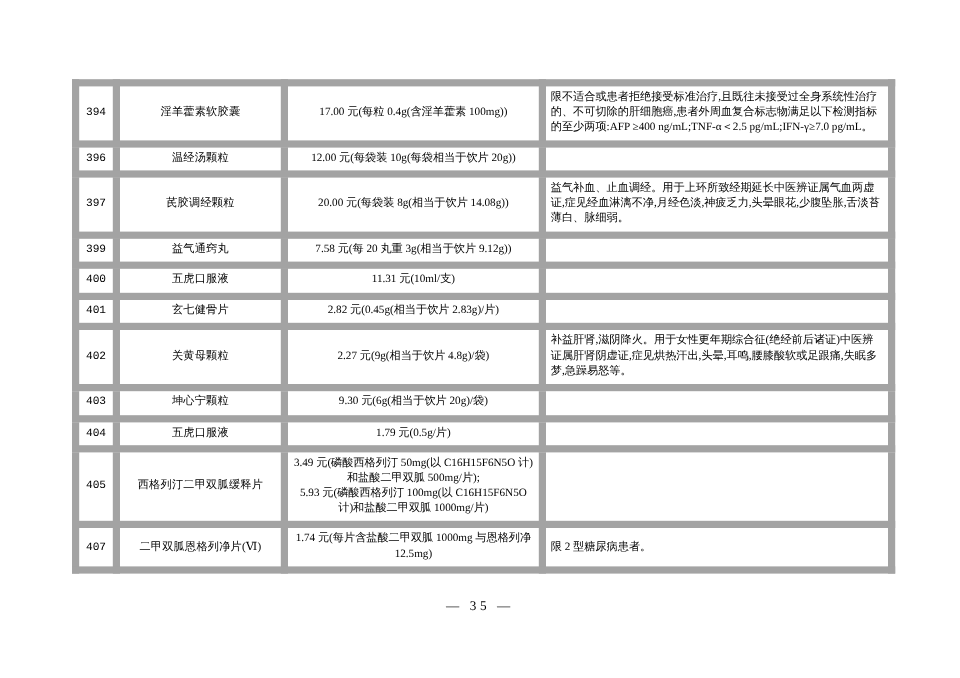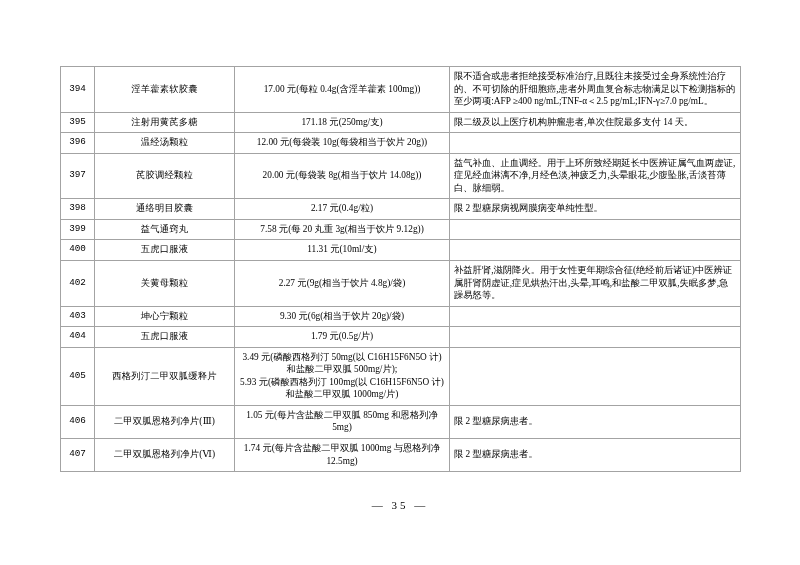--- a/index.html
+++ b/index.html
@@ -26,21 +26,21 @@
     left: 60px;
     top: 66px;
     width: 680px;
   }
   table.drug-table {
     border-collapse: collapse;
     width: 680px;
     table-layout: fixed;
   }
   table.drug-table td {
-    border: 1px solid #a3a3a3;
+    border: 6px solid #a3a3a3;
     vertical-align: middle;
     padding: 3px 4px 4px 4px;
     font-size: 9.3px;
     line-height: 1.35;
     word-wrap: break-word;
     overflow-wrap: break-word;
   }
   col.c-num { width: 34px; }
   col.c-name { width: 140px; }
   col.c-price { width: 215px; }
@@ -91,60 +91,54 @@
         <col class="c-limit">
       </colgroup>
       <tbody>
         <tr>
           <td class="num">394</td>
           <td class="name">淫羊藿素软胶囊</td>
           <td class="price">17.00 元(每粒 0.4g(含淫羊藿素 100mg))</td>
           <td class="limit">限不适合或患者拒绝接受标准治疗,且既往未接受过全身系统性治疗的、不可切除的肝细胞癌,患者外周血复合标志物满足以下检测指标的至少两项:AFP ≥400 ng/mL;TNF-α＜2.5 pg/mL;IFN-γ≥7.0 pg/mL。</td>
         </tr>
         <tr>
-          <td class="num">395</td>
-          <td class="name">注射用黄芪多糖</td>
-          <td class="price">171.18 元(250mg/支)</td>
-          <td class="limit">限二级及以上医疗机构肿瘤患者,单次住院最多支付 14 天。</td>
-        </tr>
-        <tr>
           <td class="num">396</td>
           <td class="name">温经汤颗粒</td>
           <td class="price">12.00 元(每袋装 10g(每袋相当于饮片 20g))</td>
           <td class="limit"></td>
         </tr>
         <tr>
           <td class="num">397</td>
           <td class="name">芪胶调经颗粒</td>
           <td class="price">20.00 元(每袋装 8g(相当于饮片 14.08g))</td>
           <td class="limit">益气补血、止血调经。用于上环所致经期延长中医辨证属气血两虚证,症见经血淋漓不净,月经色淡,神疲乏力,头晕眼花,少腹坠胀,舌淡苔薄白、脉细弱。</td>
-        </tr>
-        <tr>
-          <td class="num">398</td>
-          <td class="name">通络明目胶囊</td>
-          <td class="price">2.17 元(0.4g/粒)</td>
-          <td class="limit">限 2 型糖尿病视网膜病变单纯性型。</td>
         </tr>
         <tr>
           <td class="num">399</td>
           <td class="name">益气通窍丸</td>
           <td class="price">7.58 元(每 20 丸重 3g(相当于饮片 9.12g))</td>
           <td class="limit"></td>
         </tr>
         <tr>
           <td class="num">400</td>
           <td class="name">五虎口服液</td>
           <td class="price">11.31 元(10ml/支)</td>
           <td class="limit"></td>
         </tr>
         <tr>
+          <td class="num">401</td>
+          <td class="name">玄七健骨片</td>
+          <td class="price">2.82 元(0.45g(相当于饮片 2.83g)/片)</td>
+          <td class="limit"></td>
+        </tr>
+        <tr>
           <td class="num">402</td>
           <td class="name">关黄母颗粒</td>
           <td class="price">2.27 元(9g(相当于饮片 4.8g)/袋)</td>
-          <td class="limit">补益肝肾,滋阴降火。用于女性更年期综合征(绝经前后诸证)中医辨证属肝肾阴虚证,症见烘热汗出,头晕,耳鸣,和盐酸二甲双胍,失眠多梦,急躁易怒等。</td>
+          <td class="limit">补益肝肾,滋阴降火。用于女性更年期综合征(绝经前后诸证)中医辨证属肝肾阴虚证,症见烘热汗出,头晕,耳鸣,腰膝酸软或足跟痛,失眠多梦,急躁易怒等。</td>
         </tr>
         <tr>
           <td class="num">403</td>
           <td class="name">坤心宁颗粒</td>
           <td class="price">9.30 元(6g(相当于饮片 20g)/袋)</td>
           <td class="limit"></td>
         </tr>
         <tr>
           <td class="num">404</td>
           <td class="name">五虎口服液</td>
@@ -152,26 +146,20 @@
           <td class="limit"></td>
         </tr>
         <tr>
           <td class="num">405</td>
           <td class="name">西格列汀二甲双胍缓释片</td>
           <td class="price" style="white-space: pre-line;">3.49 元(磷酸西格列汀 50mg(以 C16H15F6N5O 计)和盐酸二甲双胍 500mg/片);
 5.93 元(磷酸西格列汀 100mg(以 C16H15F6N5O 计)和盐酸二甲双胍 1000mg/片)</td>
           <td class="limit"></td>
         </tr>
         <tr>
-          <td class="num">406</td>
-          <td class="name">二甲双胍恩格列净片(Ⅲ)</td>
-          <td class="price">1.05 元(每片含盐酸二甲双胍 850mg 和恩格列净 5mg)</td>
-          <td class="limit">限 2 型糖尿病患者。</td>
-        </tr>
-        <tr>
           <td class="num">407</td>
           <td class="name">二甲双胍恩格列净片(Ⅵ)</td>
           <td class="price">1.74 元(每片含盐酸二甲双胍 1000mg 与恩格列净 12.5mg)</td>
           <td class="limit">限 2 型糖尿病患者。</td>
         </tr>
       </tbody>
     </table>
   </div>
 
   <div class="footer">

